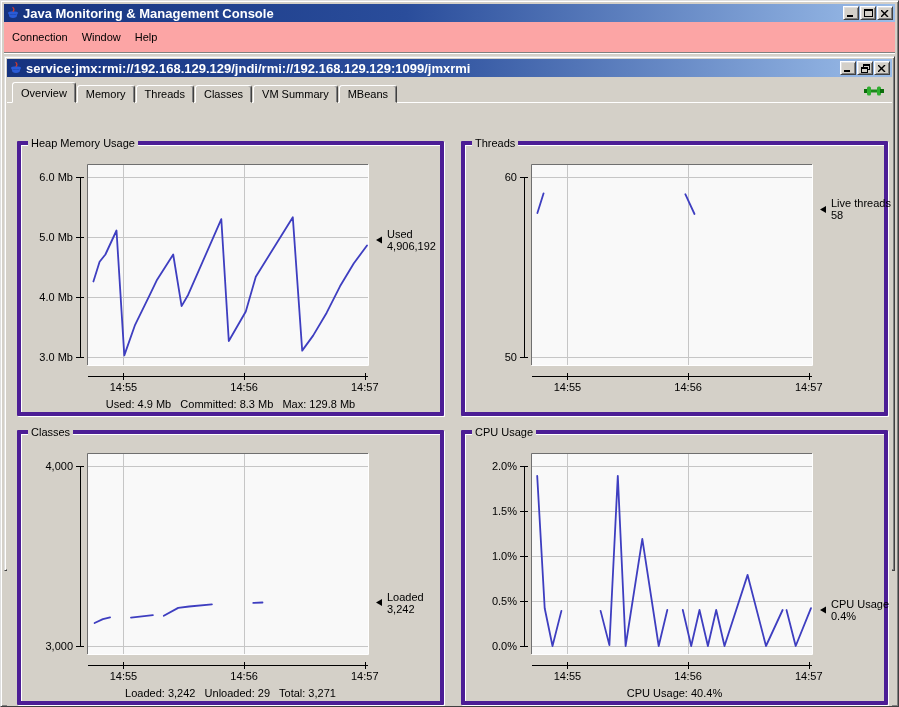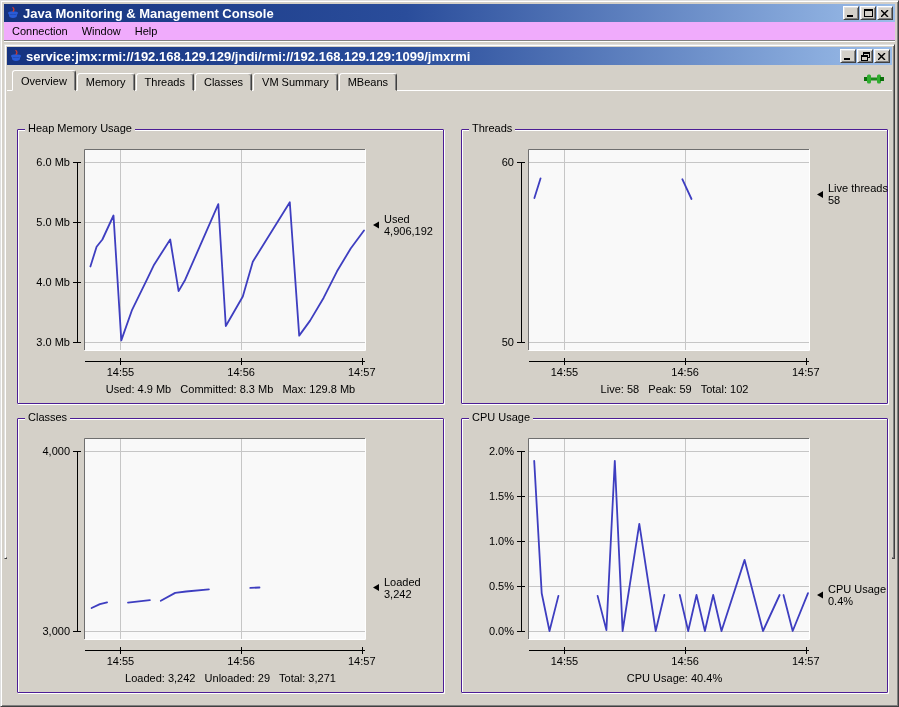--- a/index.html
+++ b/index.html
@@ -12,21 +12,21 @@
     padding:3px;overflow:hidden;}
 
   .titlebar{height:18px;display:flex;align-items:center;gap:3px;padding:0 2px;
     background:linear-gradient(90deg,#16337f 0%,#2a4d9b 45%,#9bbde9 100%);}
   .titlebar .title{flex:1;color:#fff;font-weight:bold;font-size:13px;white-space:nowrap;overflow:hidden;}
   .winbtn{width:16px;height:14px;background:#d4d0c8;display:flex;align-items:center;justify-content:center;
     border:1px solid;border-color:#fff #404040 #404040 #fff;
     box-shadow:inset 1px 1px 0 #dfdfdf, inset -1px -1px 0 #808080;margin-left:1px;flex:0 0 auto;}
   .btnrow{display:flex;}
 
-  .menubar{height:19px;display:flex;align-items:center;padding-left:1px;background:#f0abfc;
+  .menubar{height:31px;display:flex;align-items:center;padding-left:1px;background:#fca5a5;
     border-bottom:1px solid #808080;box-shadow:0 1px 0 #fff;}
   .menubar .menu-item{padding:2px 7px 3px 7px;cursor:default;}
 
   .client{position:relative;height:662px;margin-top:2px;}
 
   .iframe{position:absolute;left:0;top:1px;width:891px;height:515px;background:#d4d0c8;
     border:1px solid;border-color:#dfdfdf #404040 #404040 #dfdfdf;
     box-shadow:inset 1px 1px 0 #fff, inset -1px -1px 0 #808080;
     padding:2px;}
   .iframe .titlebar{height:18px;}
@@ -45,21 +45,21 @@
 
   .timerange{position:absolute;left:0;right:0;top:33px;height:21px;display:flex;align-items:center;justify-content:center;gap:5px;}
   .combo{display:flex;height:20px;border:1px solid;border-color:#808080 #fff #fff #808080;
     box-shadow:inset 1px 1px 0 #404040;background:#fff;}
   .combo-field{width:55px;background:#0d2577;color:#fff;padding:3px 3px 0 4px;margin:1px 0 1px 1px;}
   .combo-btn{width:17px;margin:1px;background:#d4d0c8;display:flex;align-items:center;justify-content:center;
     border:1px solid;border-color:#fff #404040 #404040 #fff;box-shadow:inset 1px 1px 0 #dfdfdf, inset -1px -1px 0 #808080;}
   .combo-arrow{width:0;height:0;border-left:3px solid transparent;border-right:3px solid transparent;border-top:4px solid #000;}
 
   .groupbox{position:absolute;width:427px;height:275px;
-    border:1px solid #4c1d95;border-radius:1px;
+    border:4px solid #4c1d95;border-radius:1px;
     box-shadow:1px 1px 0 #fff, inset 1px 1px 0 #fff;}
   .groupbox .gtitle{position:absolute;top:-8px;left:7px;background:#d4d0c8;padding:0 3px;}
   .chart-holder{position:absolute;left:0;top:4px;width:427px;height:248px;}
   .chart-holder svg{display:block;}
   .status{position:absolute;top:253px;left:0;width:100%;text-align:center;white-space:pre;}
 
   .g0{left:10px;top:63px;}  .g1{left:454px;top:63px;}
   .g2{left:10px;top:352px;} .g3{left:454px;top:352px;}
 </style>
 </head>
@@ -231,21 +231,20 @@
                 <text x="223.12400000000002" y="242" text-anchor="middle" style="font-family:&quot;Liberation Sans&quot;,&quot;DejaVu Sans&quot;,sans-serif;font-size:11px;fill:#000;">14:56</text>
                 <line x1="344.5" y1="224" x2="344.5" y2="231" stroke="#000000"></line>
                 <text x="343.776" y="242" text-anchor="middle" style="font-family:&quot;Liberation Sans&quot;,&quot;DejaVu Sans&quot;,sans-serif;font-size:11px;fill:#000;">14:57</text>
                 <polyline points="72.4,64.1 78.6,44.3" fill="none" stroke="#3e3ec0" stroke-width="1.8" stroke-linejoin="round" stroke-linecap="round"></polyline>
                 <polyline points="220.3,45.2 229.5,65.0" fill="none" stroke="#3e3ec0" stroke-width="1.8" stroke-linejoin="round" stroke-linecap="round"></polyline>
                 <polygon points="355,60.464446444644445 361,56.964446444644445 361,63.964446444644445" fill="#000"></polygon>
                 <text x="366" y="58.464446444644445" style="font-family:&quot;Liberation Sans&quot;,&quot;DejaVu Sans&quot;,sans-serif;font-size:11px;fill:#000;">Live threads</text>
                 <text x="366" y="70.46444644464444" style="font-family:&quot;Liberation Sans&quot;,&quot;DejaVu Sans&quot;,sans-serif;font-size:11px;fill:#000;">58</text>
               </svg>
             </div>
-          <div class="status">Live: 58   Peak: 59   Total: 102</div>
         </div>
 
         <div class="groupbox g2">
           <span class="gtitle">Classes</span>
           <div class="chart-holder">
               <svg width="427" height="248" viewBox="0 0 427 248" style="overflow:visible">
                 <rect x="67" y="16" width="280" height="200" fill="#f9f9f9"></rect>
                 <path d="M 66.5 216 L 66.5 15.5 L 347 15.5" stroke="#6f6f6f" fill="none"></path>
                 <path d="M 66.5 216.5 L 347.5 216.5 L 347.5 15.5" stroke="#ffffff" fill="none"></path>
                 <line x1="67" y1="28.5" x2="347" y2="28.5" stroke="#c6c6c6"></line>

